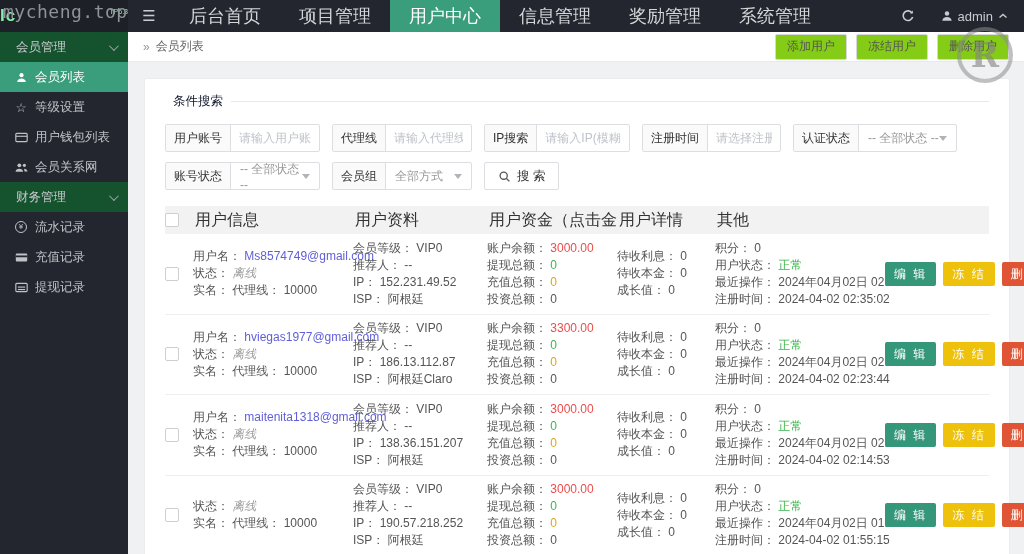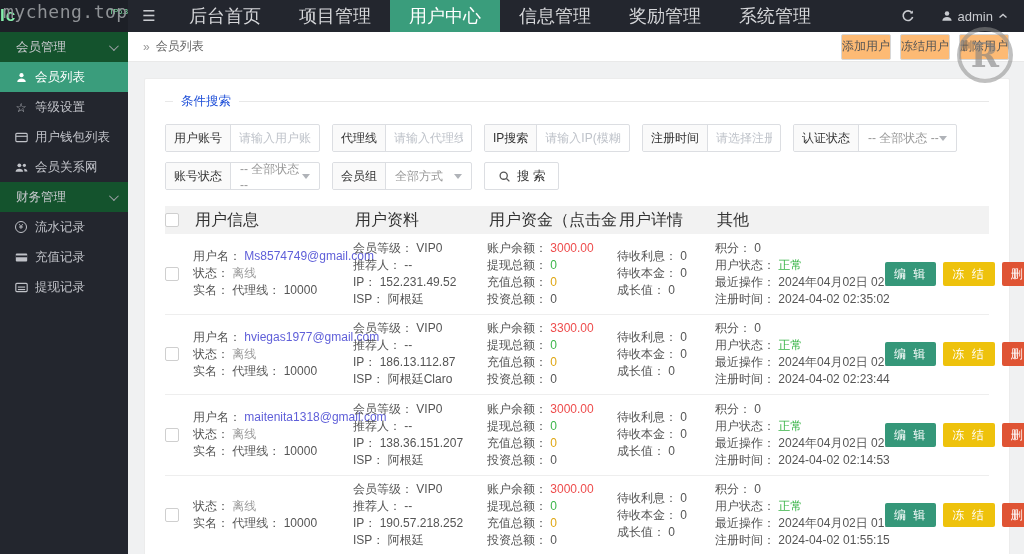--- a/index.html
+++ b/index.html
@@ -26,31 +26,31 @@
   .side-item.active { background:#3a9d7c; color:#fff; }
   .side-icon { width:14px; height:14px; display:inline-flex; align-items:center; justify-content:center; flex:0 0 14px; }
   .yen-circle { width:12px; height:12px; border:1px solid currentColor; border-radius:50%; font-size:8px; line-height:10px; text-align:center; }
   .chev { display:inline-block; width:7px; height:7px; border-right:1.5px solid #9fa2a8; border-bottom:1.5px solid #9fa2a8; transform:rotate(45deg) translateY(-2px); }
 
   
   .crumb-bar { position:absolute; top:32px; left:128px; right:0; height:30px; background:#fff; border-bottom:1px solid #e9e9e9; display:flex; align-items:center; padding:0 15px; z-index:5; }
   .crumb { color:#666; font-size:12px; }
   .crumb-sym { color:#999; margin-right:6px; }
   .page-btns { margin-left:auto; display:flex; gap:9px; }
-  .pbtn { height:26px; line-height:21px; padding:0 0; background:#fdba74; border:1px solid #d7d7d7; border-radius:2px; color:#555; font-size:12px; cursor:pointer; }
+  .pbtn { height:26px; line-height:21px; padding:0 11px; background:#84cc16; border:1px solid #d7d7d7; border-radius:2px; color:#555; font-size:12px; cursor:pointer; }
 
   
   .wm-site { position:absolute; top:1px; left:3px; z-index:60; color:#8f9296; font-family:"DejaVu Sans Mono",monospace; font-size:18px; letter-spacing:0.5px; pointer-events:none; }
   .wm-logo { position:absolute; top:27px; left:957px; width:56px; height:56px; border:4px solid rgba(140,140,140,.55); border-radius:50%; display:flex; align-items:center; justify-content:center; z-index:55; color:rgba(130,130,130,.6); font-size:34px; font-weight:bold; font-family:"DejaVu Serif",serif; pointer-events:none; }
 
   
   .card { position:absolute; top:78px; left:144px; width:866px; height:600px; background:#fff; border:1px solid #ececec; border-radius:2px; }
 
   .search-set { border:none; border-top:1px solid #e8e8e8; margin:14px 20px 0; padding-top:4px; }
-  .search-set legend { padding:0 8px; margin-left:8px; color:#1d4ed8; font-size:12.5px; }
+  .search-set legend { padding:0 8px; color:#0f172a; font-size:12.5px; }
   .frow { display:flex; align-items:center; margin-top:10px; }
   .fg { display:flex; height:28px; border:1px solid #dcdee2; border-radius:2px; background:#fff; margin-right:12px; overflow:hidden; }
   .fg-label { background:#fafafa; border-right:1px solid #dcdee2; padding:0 8px; line-height:26px; color:#333; white-space:nowrap; font-size:12px; }
   .fg input { border:none; outline:none; padding:0 8px; font-size:12px; color:#333; background:transparent; min-width:0; flex:1; }
   .fg input::placeholder { color:#bfc3ca; }
   .fg-select { flex:1; display:flex; align-items:center; justify-content:space-between; padding:0 9px; color:#999; cursor:pointer; }
   .caret { width:0; height:0; border-left:4px solid transparent; border-right:4px solid transparent; border-top:5px solid #b0b3b8; }
   .w-account{width:155px}.w-agent{width:140px}.w-ip{width:146px}.w-reg{width:139px}.w-auth{width:164px}.w-status{width:155px}.w-group{width:140px}
   .sbtn { height:28px; padding:0 13px; background:#fff; border:1px solid #dcdee2; border-radius:2px; display:flex; align-items:center; gap:6px; color:#333; font-size:12.5px; cursor:pointer; }
 
@@ -58,21 +58,21 @@
   .tbl { margin:16px 20px 0; }
   .tbl-grid { display:grid; grid-template-columns:28px 160px 134px 130px 98px 170px 1fr; align-items:center; }
   .tbl-head { background:#f2f2f2; height:28px; color:#333; font-size:16px; }
   .tbl-head .hcell { padding:0 2px; white-space:nowrap; overflow:hidden; }
   .tbl-row { border-bottom:1px solid #eeeeee; padding:5px 0; }
   .cell p { line-height:15.5px; margin:1.5px 0; color:#555; white-space:nowrap; }
   .cell .lab { color:#555; }
   .cb { width:14px; height:14px; border:1px solid #cfcfcf; border-radius:2px; background:#fff; display:inline-block; cursor:pointer; }
   .cb-col { display:flex; align-items:center; }
   .link { color:#5f5fd9; cursor:pointer; }
-  .gray { color:#9a9a9a; }
+  .gray { color:#9a9a9a;font-style:italic; }
   .red { color:#ee4c4c; }
   .green { color:#3cb54a; }
   .orange { color:#dfa612; }
   .acts { display:flex; gap:7px; justify-content:flex-end; }
   .abtn { height:24px; line-height:24px; padding:0 9px; border-radius:2px; color:#fff; font-size:12px; letter-spacing:2px; cursor:pointer; white-space:nowrap; }
   .abtn.edit { background:#359779; }
   .abtn.freeze { background:#eec20c; }
   .abtn.del { background:#df5434; }
 
   svg.ic { display:block; }

